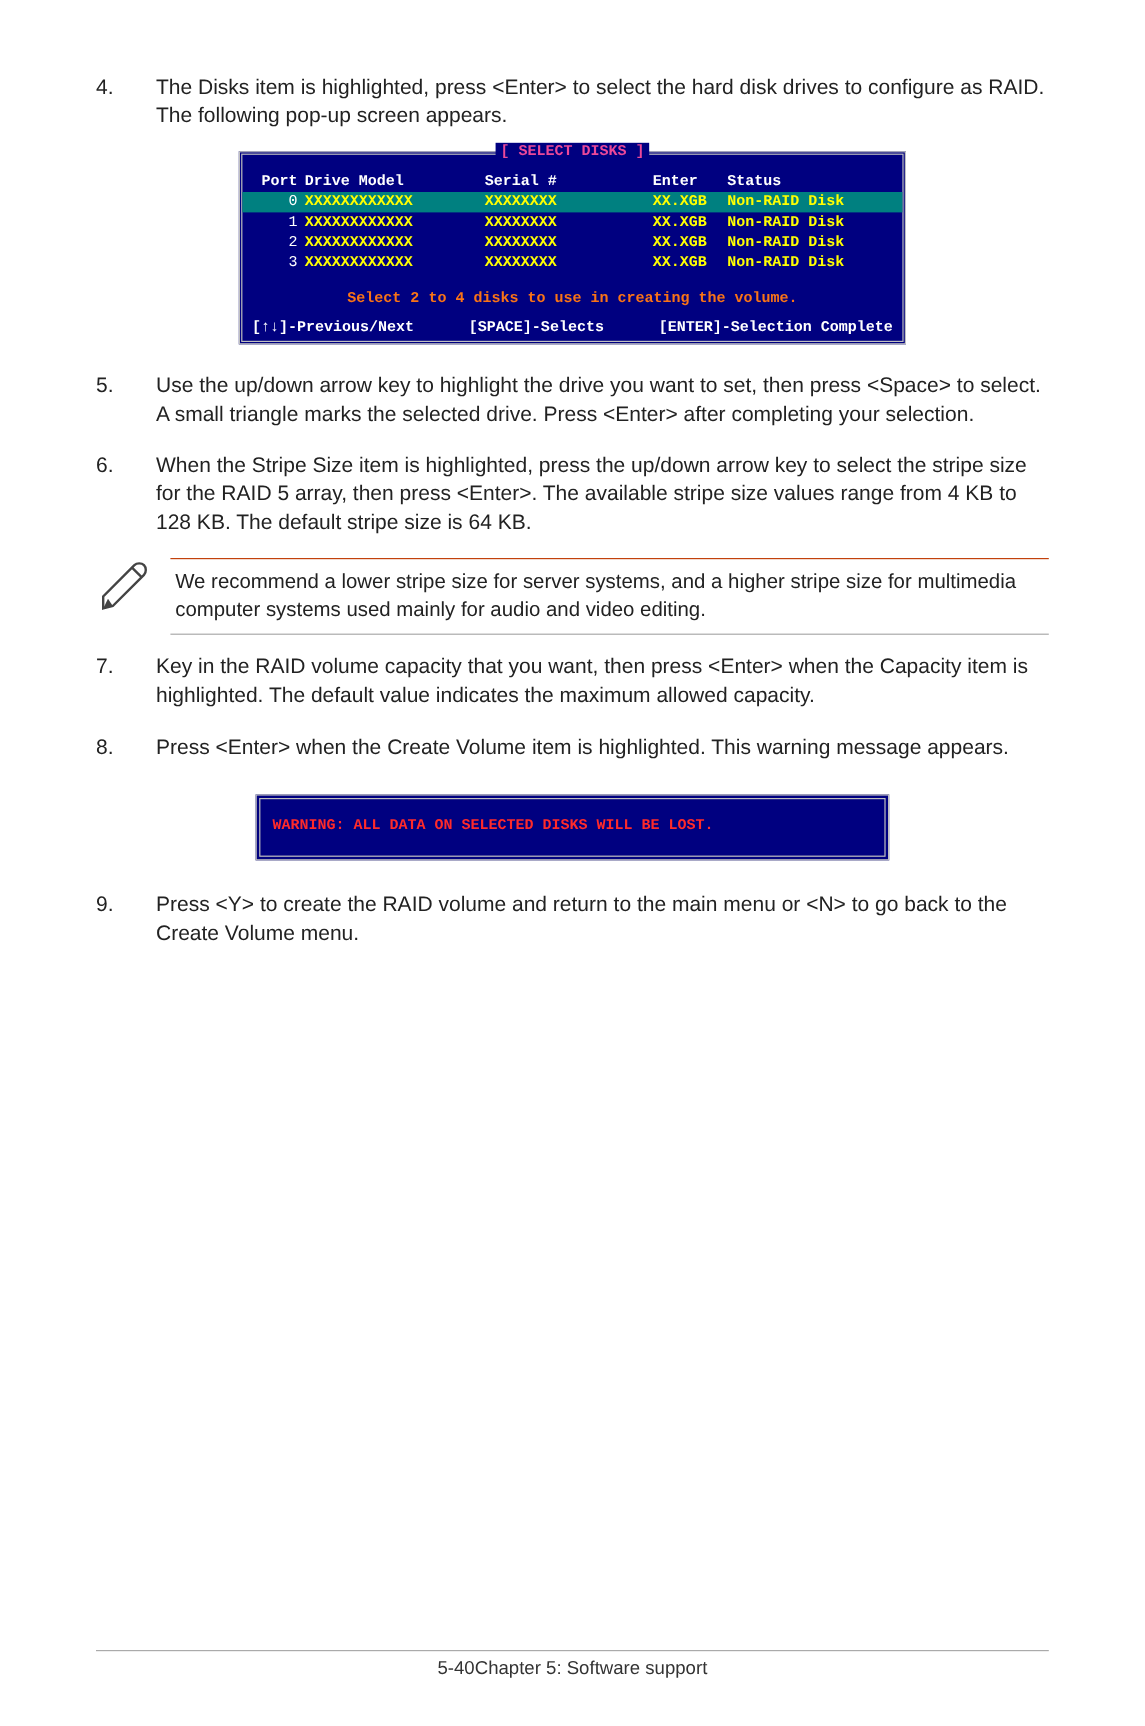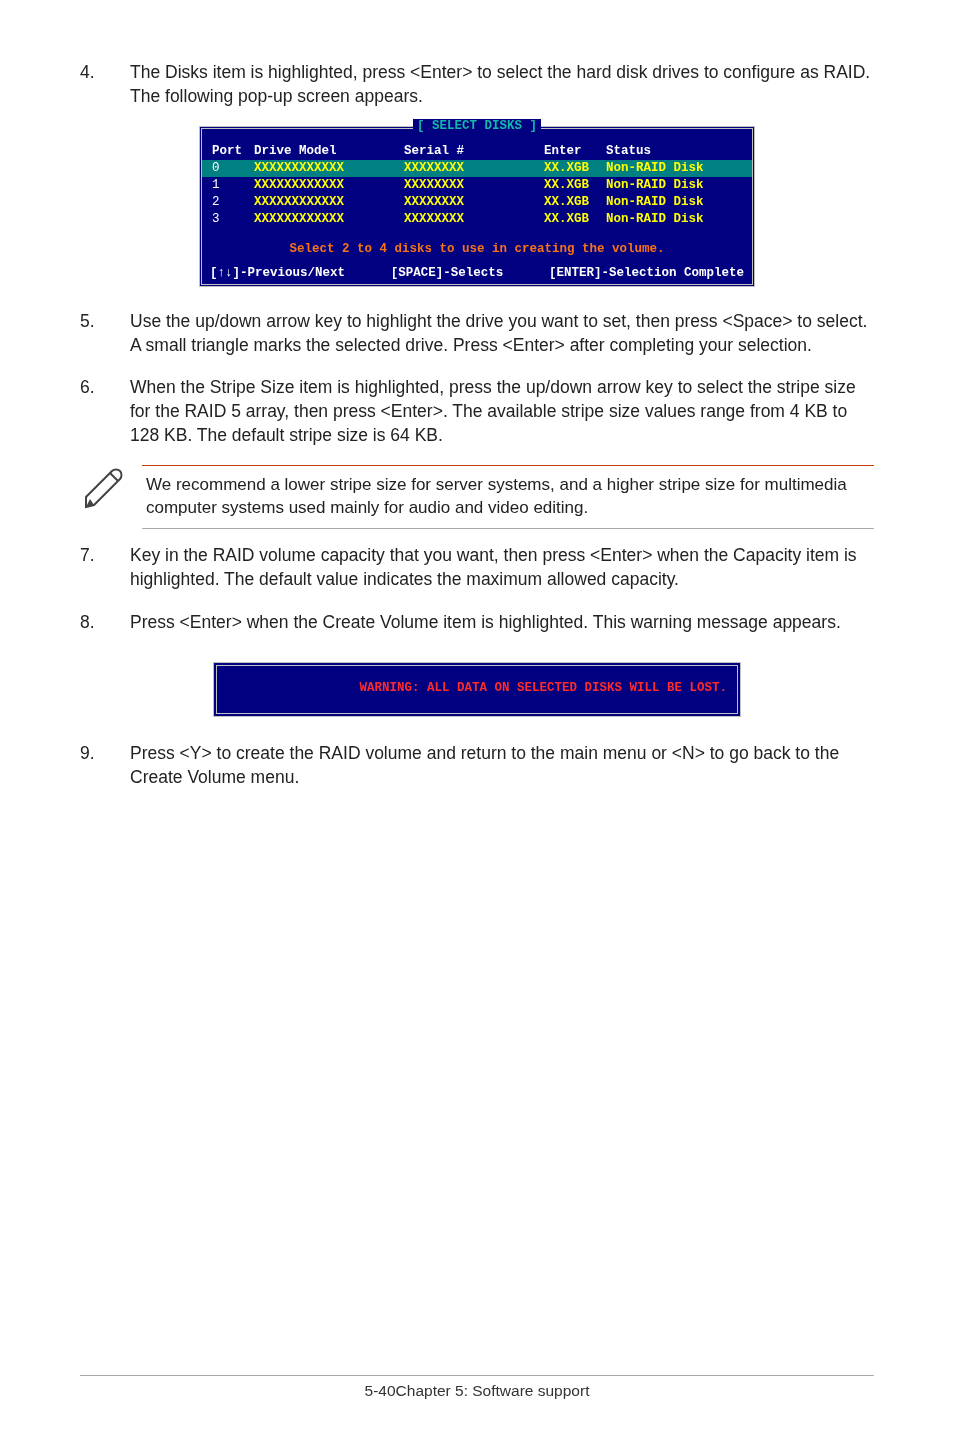--- a/index.html
+++ b/index.html
@@ -55,35 +55,35 @@
   .term-title-row {
     position: relative;
     height: 14px;
   }
   .term-title {
     position: absolute;
     top: -10px;
     left: 50%;
     transform: translateX(-50%);
     background: #000080;
-    color: #14b8a6;
+    color: #ec4899;
     padding: 0 4px;
     font-weight: bold;
     white-space: pre;
   }
   .term-row {
     display: flex;
     padding: 0 10px;
     line-height: 1.35;
   }
   .term-row.header {
     color: #ffffff;
     font-weight: bold;
   }
-  .term-row .c-port  { width: 36px; padding-right: 6px;}
+  .term-row .c-port  { width: 36px; text-align: right; padding-right: 6px;}
   .term-row .c-model { width: 150px; }
   .term-row .c-serial{ width: 140px; }
   .term-row .c-size  { width: 62px; }
   .term-row .c-status{ flex: 1; }
   .term-row.data .c-model,
   .term-row.data .c-serial,
   .term-row.data .c-size,
   .term-row.data .c-status {
     color: #ffff00;
     font-weight: bold;
@@ -134,21 +134,21 @@
   }
   .warn-box {
     width: 500px;
     background: #000080;
     border: 4px double #c0c0c0;
     font-family: "Courier New", monospace;
     font-size: 12.5px;
     padding: 12px 10px 14px 10px;
     color: #fff;
     font-weight: bold;
-    text-align: right;
+    text-align: left;
     line-height: 1.7;
   }
   .warn-box .warn-red {
     color: #ff2a2a;
   }
 
   
   .page-footer {
     position: absolute;
     bottom: 38px;

